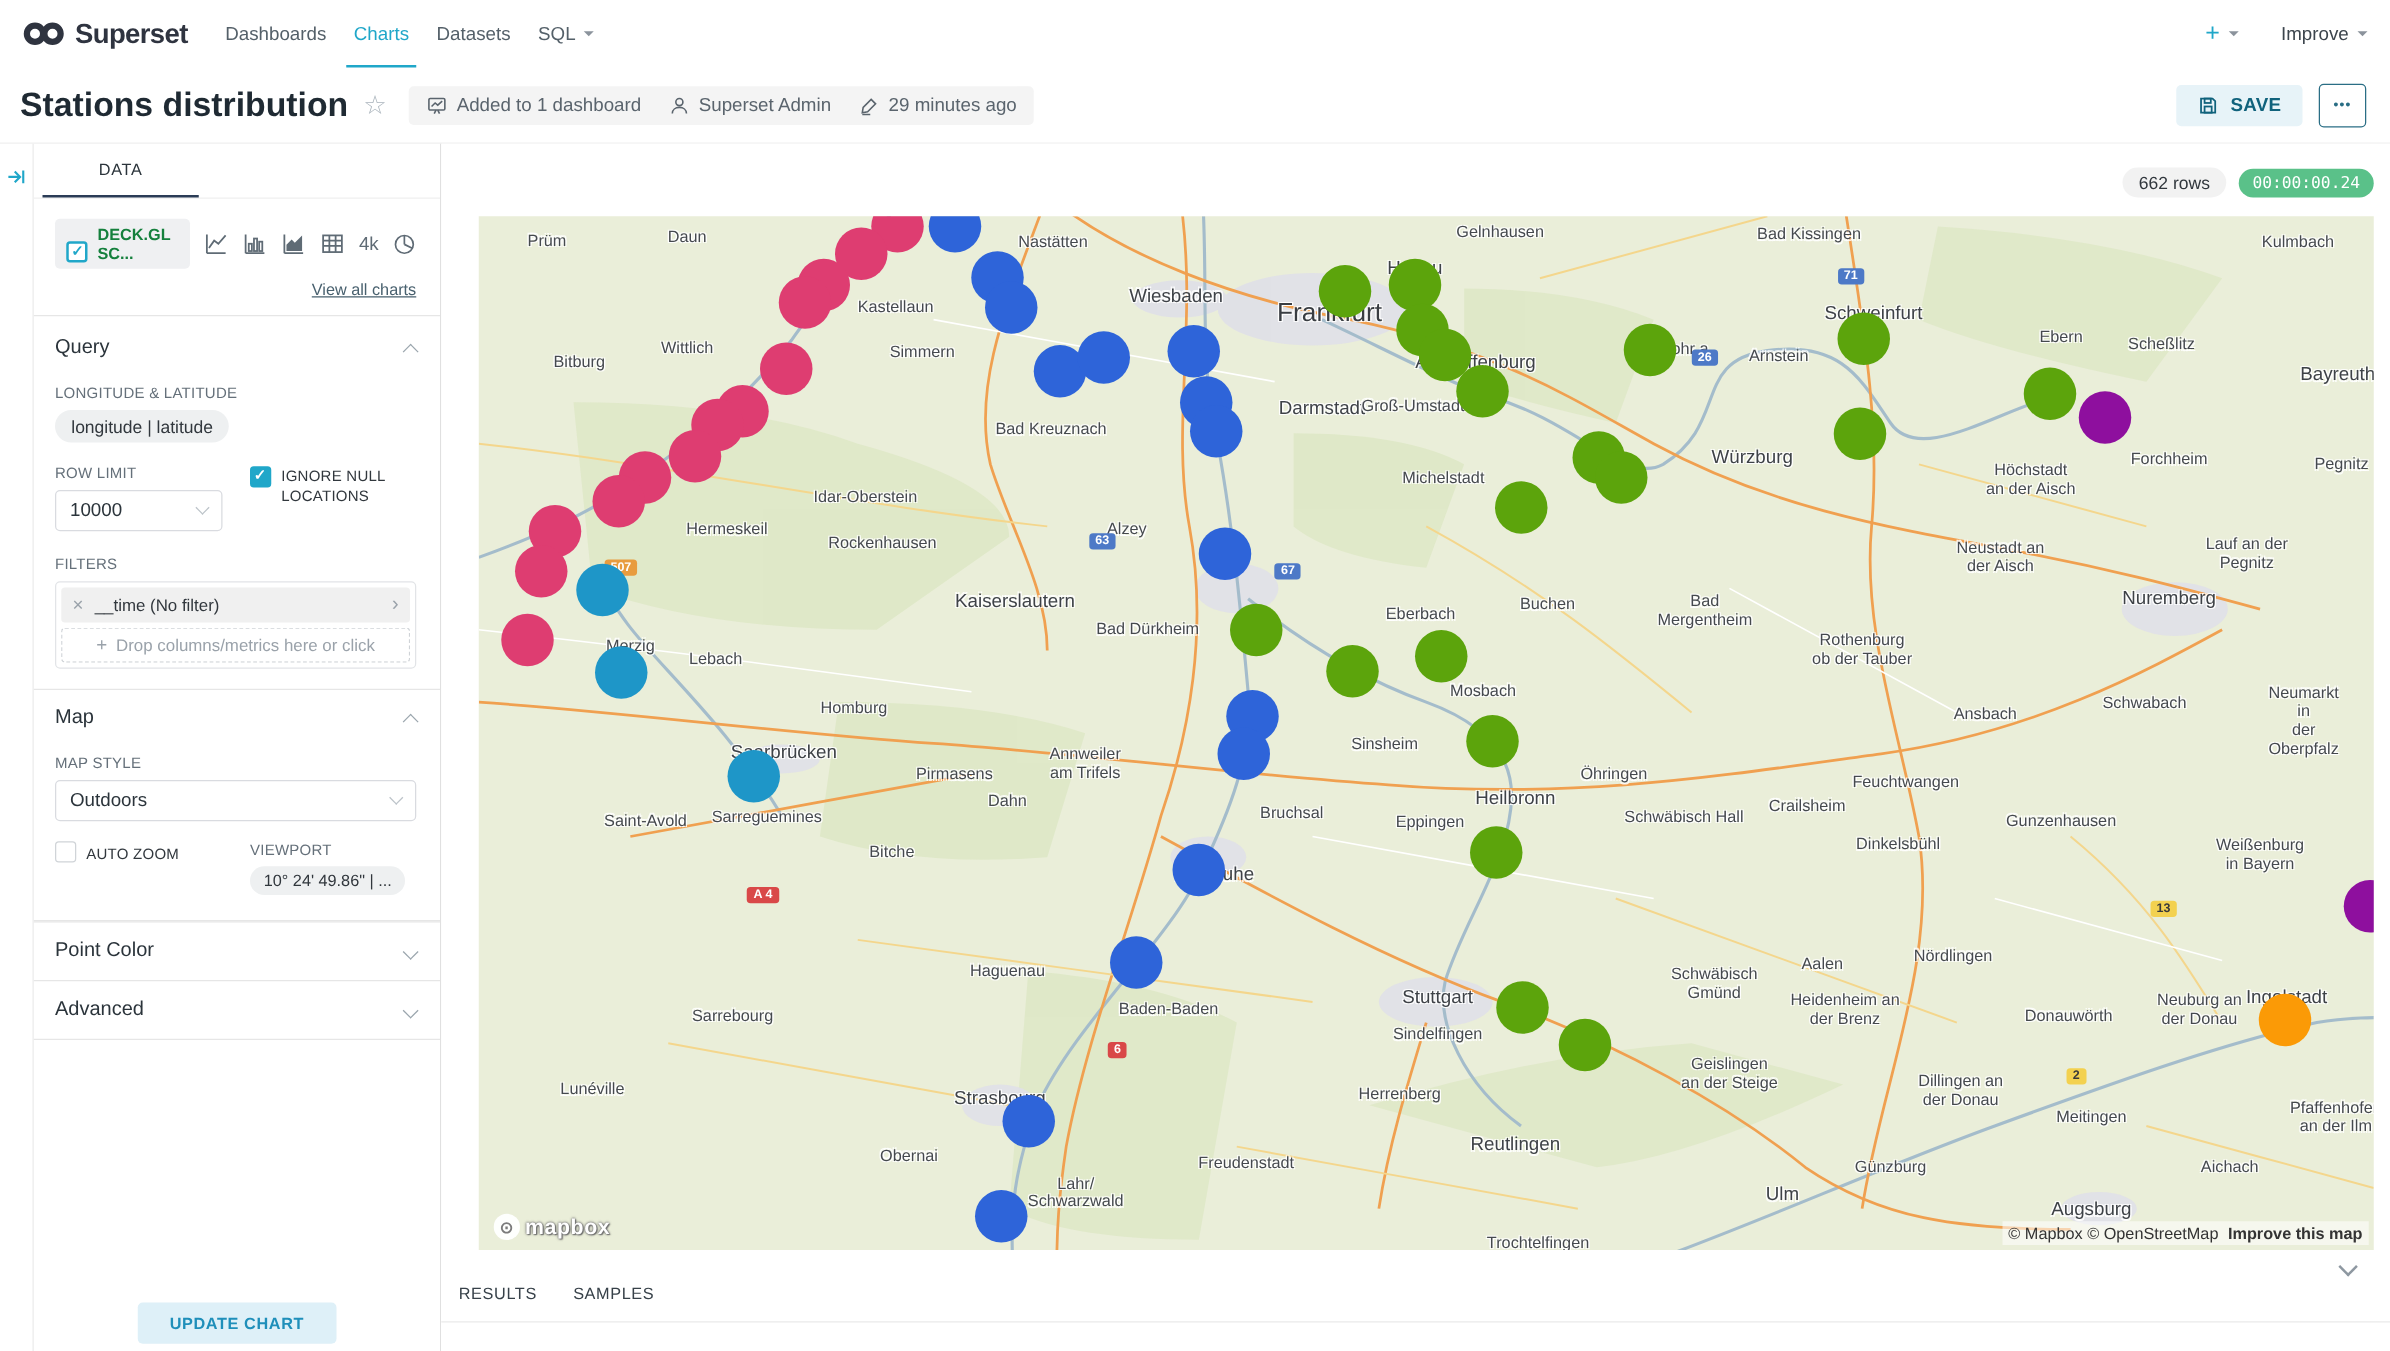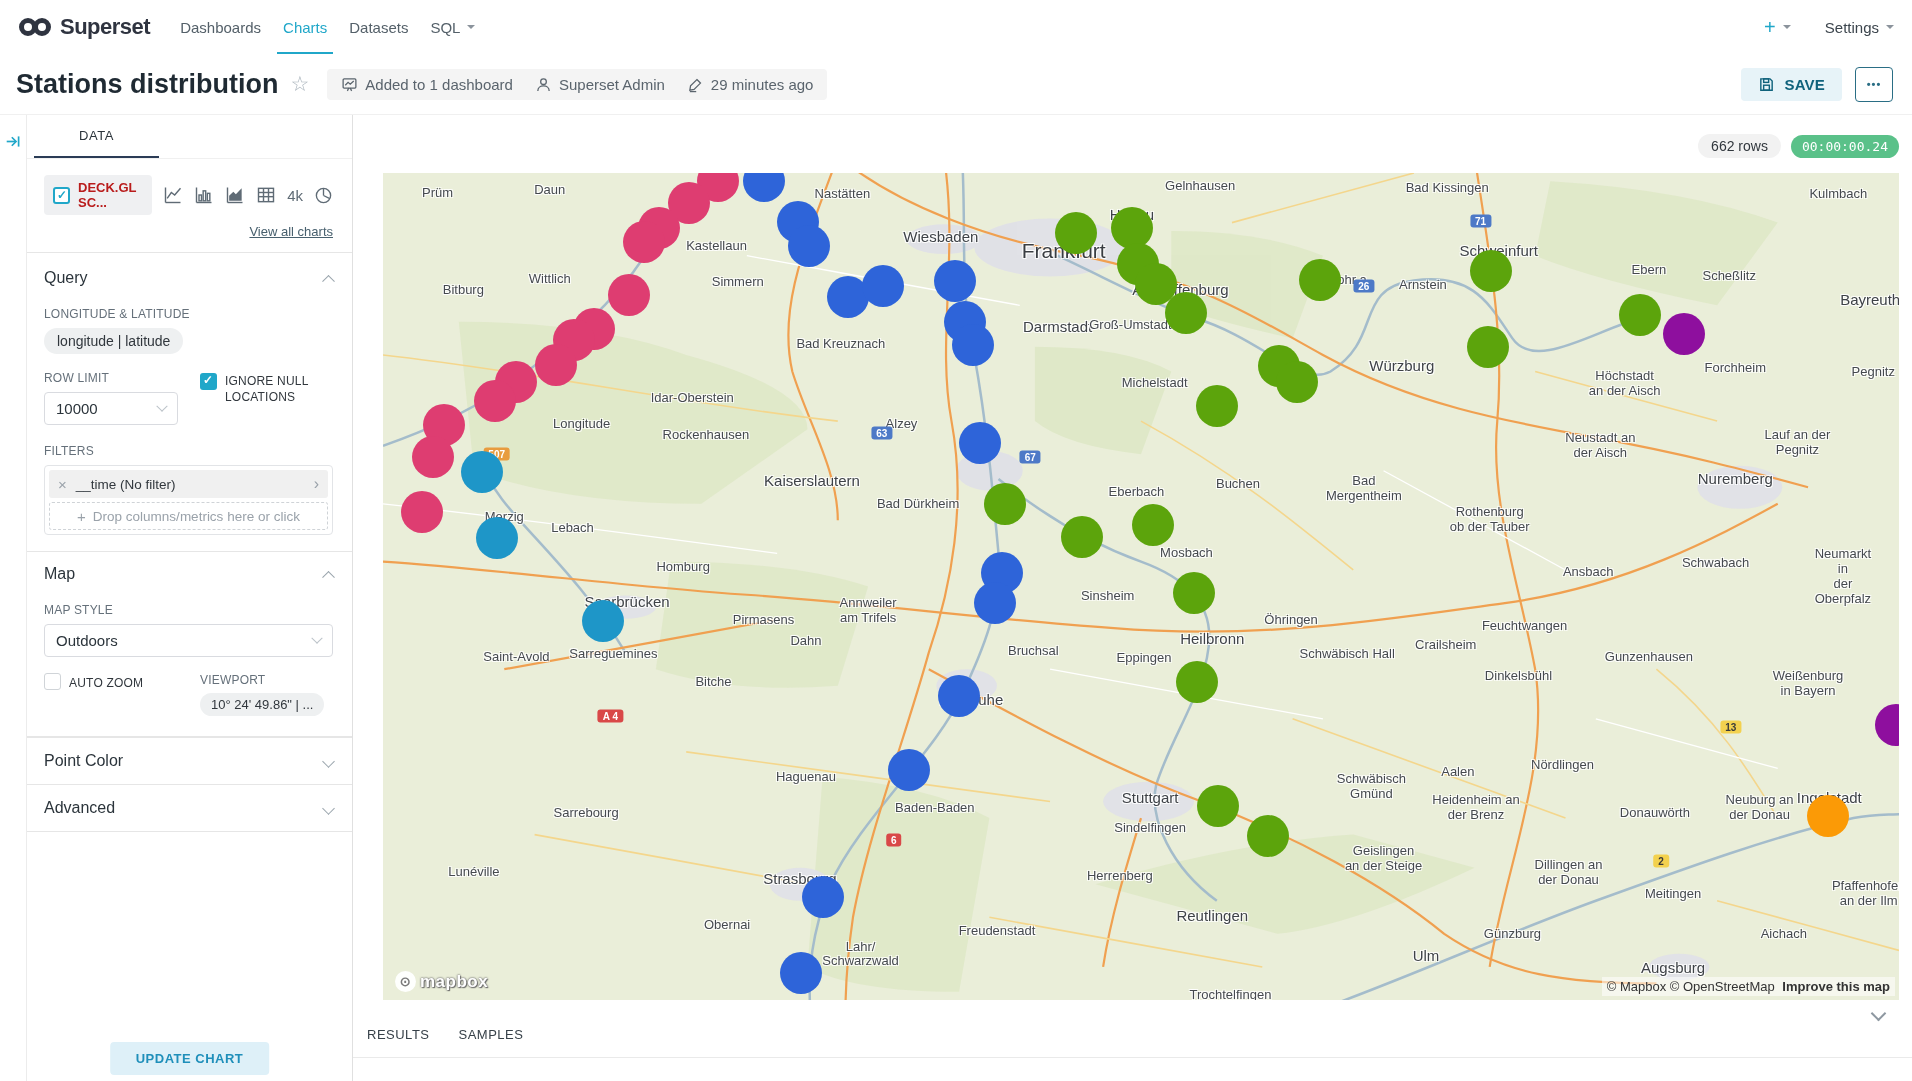--- a/index.html
+++ b/index.html
@@ -35,22 +35,22 @@
   
   .layout { display:flex; height:966px; }
   .rail { width:27px; border-right:1px solid #ececec; padding-top:18px; display:flex; justify-content:center; }
   .panel { width:326px; border-right:1px solid #e0e0e0; position:relative; }
 
   .tabs-row { height:44px; border-bottom:1px solid #f0f0f0; display:flex; }
   .tab { width:125px; margin-left:7px; text-align:center; font-size:13px; letter-spacing:0.6px; color:#2b343b;
     display:flex; align-items:center; justify-content:center; border-bottom:2px solid #2b3c56; cursor:pointer; }
 
   .viz-row { display:flex; align-items:center; gap:11px; margin:16px 19px 0 17px; }
-  .viz-pill { display:flex; align-items:center; gap:8px; background:#eff0f2; border-radius:4px; padding:5px 9px;
-    font-size:13px; font-weight:bold; color:#b91c1c; cursor:pointer; }
+  .viz-pill { display:flex; align-items:flex-end; gap:8px; background:#eff0f2; border-radius:4px; padding:5px 9px;
+    font-size:13px; font-weight:bold; color:#15803d; cursor:pointer; }
   .cb-outline { width:17px; height:17px; border:2px solid #20a7c9; border-radius:3px; background:#fff; position:relative; flex:0 0 auto; }
   .cb-outline::after { content:"✓"; position:absolute; left:2px; top:-1px; font-size:12px; font-weight:bold; color:#20a7c9; }
   .vicon { display:flex; cursor:pointer; }
   .vicon svg { stroke:#5f6b75; }
   .v4k { font-size:15px; color:#5f6b75; cursor:pointer; }
 
   .view-all { text-align:right; margin:9px 19px 13px; font-size:13px; color:#48606e; text-decoration:underline; cursor:pointer; }
   .divider { border-top:1px solid #e6e6e6; }
   .sec-head { display:flex; align-items:center; justify-content:space-between; margin:16px 19px 0 17px; font-size:16px; color:#2b343b; cursor:pointer; }
   .chev { width:9px; height:9px; border-right:1.6px solid #9aa5ad; border-bottom:1.6px solid #9aa5ad; display:inline-block; }
@@ -148,21 +148,21 @@
       <span class="nav-item active">Charts</span>
       <span class="nav-item">Datasets</span>
       <span class="nav-item">SQL<span class="caret"></span></span>
     </nav>
   <div class="nav-right">
     <span class="plus-menu">
         <span>+</span>
         <span class="caret"></span>
       </span>
     <span class="settings-menu">
-        <span>Settings</span>
+        <span>Improve</span>
         <span class="caret"></span>
       </span>
   </div>
 </div>
 
 <div class="chart-header">
   <h1 class="page-title">Stations distribution</h1>
   <span class="star">☆</span>
   <div class="meta">
     <span class="meta-item">
@@ -436,21 +436,21 @@
           <div class="map-label" style="left: 68.6%; top: 13.5%;">Arnstein</div>
           <div class="map-label" style="left: 63.8%; top: 12.9%;">Lohr a.</div>
           <div class="map-label md" style="left: 44.5%; top: 18.6%;">Darmstadt</div>
           <div class="map-label" style="left: 49.3%; top: 18.4%;">Groß-Umstadt</div>
           <div class="map-label md" style="left: 52.6%; top: 14.2%;">Aschaffenburg</div>
           <div class="map-label" style="left: 30.2%; top: 20.7%;">Bad Kreuznach</div>
           <div class="map-label" style="left: 20.4%; top: 27.2%;">Idar-Oberstein</div>
           <div class="map-label" style="left: 34.2%; top: 30.3%;">Alzey</div>
           <div class="map-label" style="left: 50.9%; top: 25.4%;">Michelstadt</div>
           <div class="map-label" style="left: 21.3%; top: 31.7%;">Rockenhausen</div>
-          <div class="map-label" style="left: 13.1%; top: 30.3%;">Longitude</div>
+          <div class="map-label" style="left: 13.1%; top: 30.3%;">Hermeskeil</div>
           <div class="map-label md" style="left: 28.3%; top: 37.3%;">Kaiserslautern</div>
           <div class="map-label" style="left: 35.3%; top: 40%;">Bad Dürkheim</div>
           <div class="map-label" style="left: 49.7%; top: 38.6%;">Eberbach</div>
           <div class="map-label" style="left: 53%; top: 45.9%;">Mosbach</div>
           <div class="map-label" style="left: 56.4%; top: 37.6%;">Buchen</div>
           <div class="map-label" style="left: 64.7%; top: 38.2%;">Bad
 Mergentheim</div>
           <div class="map-label md" style="left: 67.2%; top: 23.3%;">Würzburg</div>
           <div class="map-label" style="left: 81.9%; top: 25.5%;">Höchstadt
 an der Aisch</div>

